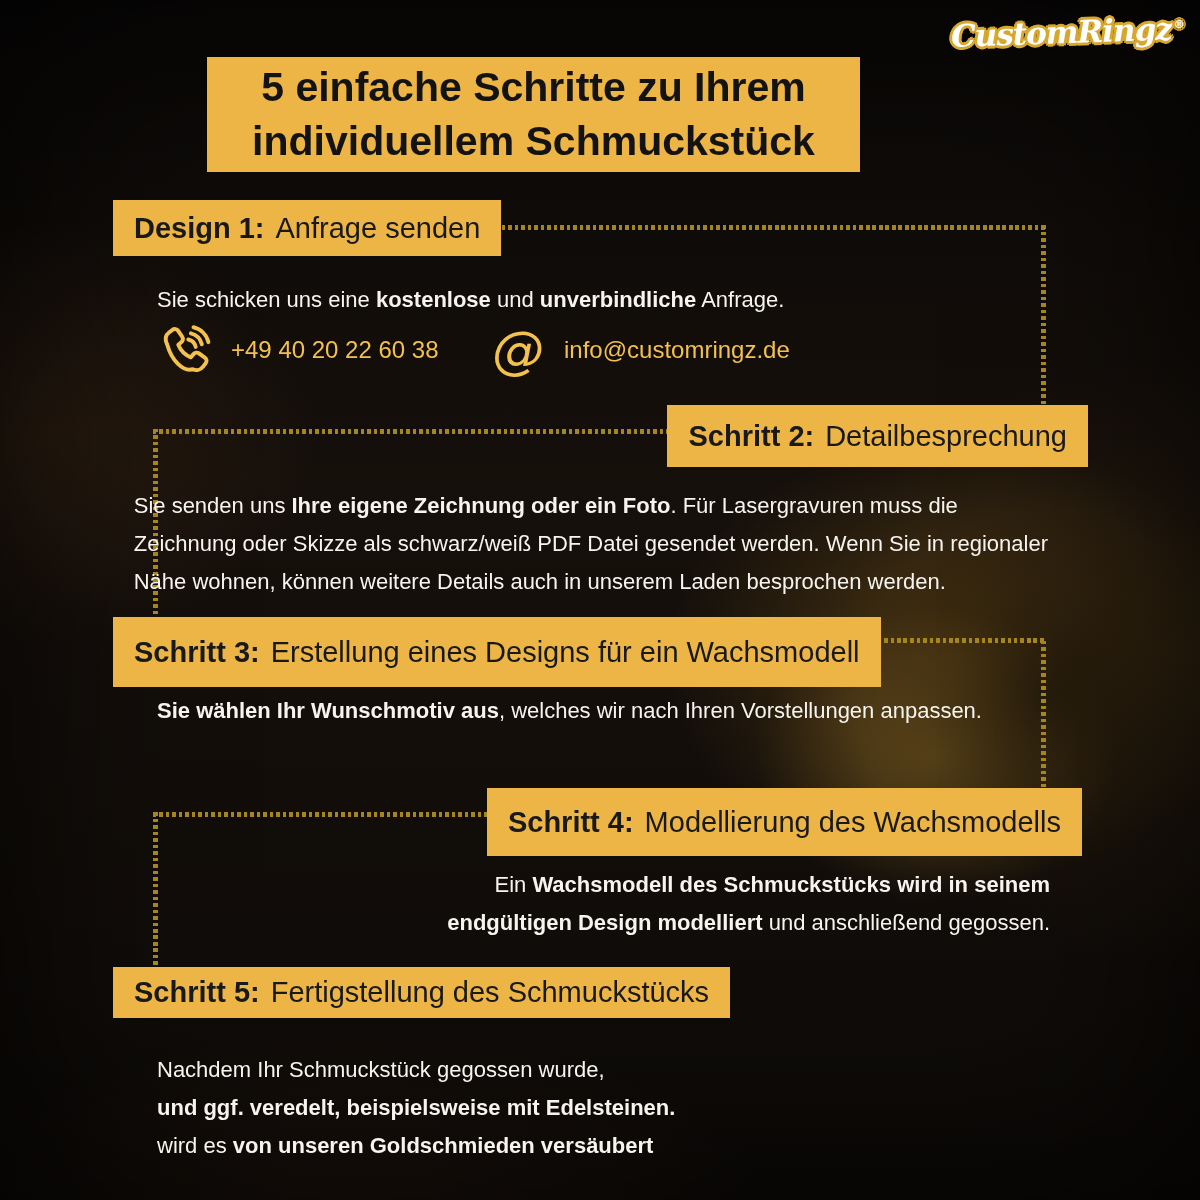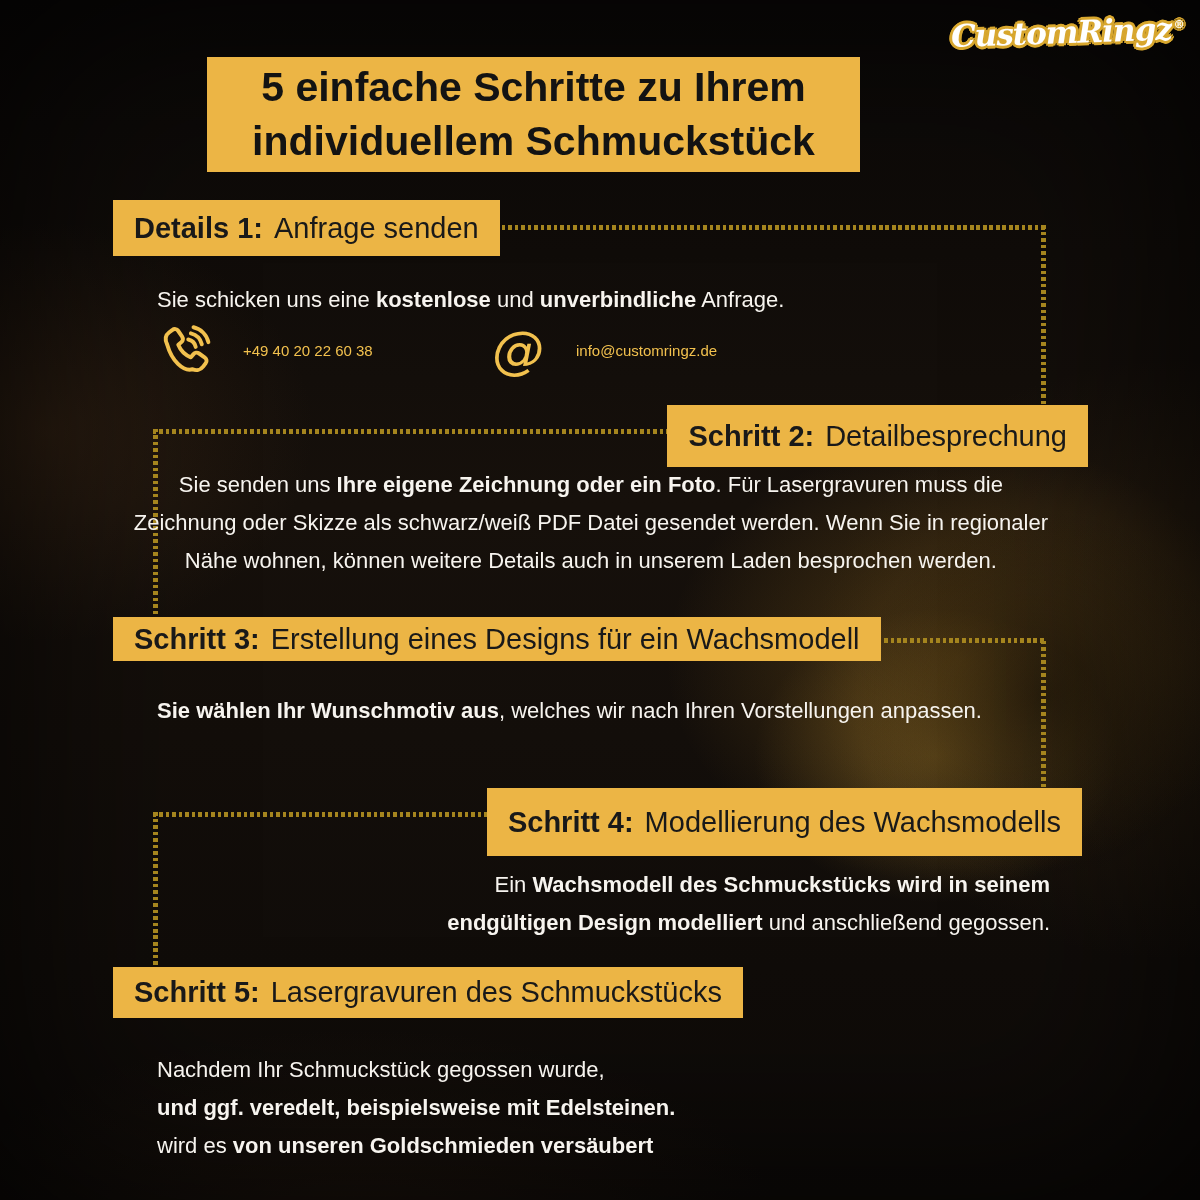--- a/index.html
+++ b/index.html
@@ -51,38 +51,38 @@
 
   
   .step-box{
     position:absolute;z-index:3;background:var(--gold);
     display:flex;align-items:center;white-space:nowrap;
     padding:0 21px;color:var(--heading-text);font-size:29px;
   }
   .step-box .lbl{font-weight:bold;margin-right:11px;}
   .box-1{left:113px;top:200px;height:56px;}
   .box-2{right:112px;top:405px;height:62px;text-align:center;}
-  .box-3{left:113px;top:617px;height:44px;}
+  .box-3{left:113px;top:617px;height:70px;}
   .box-4{right:118px;top:788px;height:68px;}
   .box-5{left:113px;top:967px;height:51px;}
 
   
   .para{position:absolute;z-index:2;color:var(--body-text);font-size:22px;line-height:38px;white-space:nowrap;}
   .para .b,.para b{font-weight:bold;}
   .para-1{left:157px;top:281px;}
-  .para-2{right:152px;top:466px;text-align:center;}
+  .para-2{right:152px;top:487px;text-align:left;}
   .para-3{left:157px;top:692px;}
   .para-4{right:150px;top:866px;text-align:right;}
   .para-5{left:157px;top:1051px;}
 
   
   .contact{position:absolute;z-index:2;display:flex;align-items:center;}
   .contact-phone{left:155px;top:322px;}
   .contact-email{left:492px;top:322px;}
-  .contact .txt{color:var(--gold-text);font-size:15px;margin-left:32px;white-space:nowrap;}
+  .contact .txt{color:var(--gold-text);font-size:24px;margin-left:20px;white-space:nowrap;}
   .at-glyph{
     color:var(--gold-text);font-size:52px;line-height:56px;
     font-family:"DejaVu Sans",sans-serif;font-style:italic;
   }
 
   
   .dot-h{position:absolute;z-index:1;height:5px;
     background-image:repeating-linear-gradient(90deg,var(--dotted-line) 0 3.5px,transparent 3.5px 6.5px);}
   .dot-v{position:absolute;z-index:1;width:5px;
     background-image:repeating-linear-gradient(0deg,var(--dotted-line) 0 3.5px,transparent 3.5px 6.5px);}
@@ -114,21 +114,21 @@
   <div class="dot-v c4v"></div>
 
   <div class="logo"><span>CustomRingz</span><sup>®</sup></div>
 
   <div class="title-banner">
     <div>5 einfache Schritte zu Ihrem</div>
     <div>individuellem Schmuckstück</div>
   </div>
 
   <div class="step-box box-1">
-    <span class="lbl">Details 1:</span>
+    <span class="lbl">Design 1:</span>
     <span>Anfrage senden</span>
   </div>
   <div class="para para-1">
       <div class="rl"><span>Sie schicken uns eine </span><span class="b">kostenlose</span><span> und </span><span class="b">unverbindliche</span><span> Anfrage.</span></div>
     </div>
 
   <div class="contact contact-phone">
     <svg class="phone" width="56" height="56" viewBox="0 0 64 64" aria-hidden="true">
       <g fill="none" stroke="#f2c14e" stroke-width="4.5" stroke-linecap="round" stroke-linejoin="round">
         <path d="M14 26 C11 20 12 15 16 12 l4 -3 c2 -1.6 5 -1 6.4 1 l4.6 6.6 c1.5 2.2 1 5 -1 6.6 l-3.4 2.8 c2.6 6.4 8 11.8 14.4 14.4 l2.8 -3.4 c1.6 -2 4.4 -2.5 6.6 -1 l6.6 4.6 c2 1.4 2.6 4.4 1 6.4 l-3 4 c-3 4 -8 5 -12 3 C32 57 19 44 14 26 z"></path>
@@ -167,20 +167,20 @@
     <span class="lbl">Schritt 4:</span>
     <span>Modellierung des Wachsmodells</span>
   </div>
   <div class="para para-4">
       <div class="rl"><span>Ein </span><span class="b">Wachsmodell des Schmuckstücks wird in seinem</span></div>
       <div class="rl"><span class="b">endgültigen Design modelliert</span><span> und anschließend gegossen.</span></div>
     </div>
 
   <div class="step-box box-5">
     <span class="lbl">Schritt 5:</span>
-    <span>Lasergravuren des Schmuckstücks</span>
+    <span>Fertigstellung des Schmuckstücks</span>
   </div>
   <div class="para para-5">
       <div class="rl"><span>Nachdem Ihr Schmuckstück gegossen wurde,</span></div>
       <div class="rl"><span class="b">und ggf. veredelt, beispielsweise mit Edelsteinen.</span></div>
       <div class="rl"><span>wird es </span><span class="b">von unseren Goldschmieden versäubert</span></div>
     </div>
 </div>
 
 </body></html>

